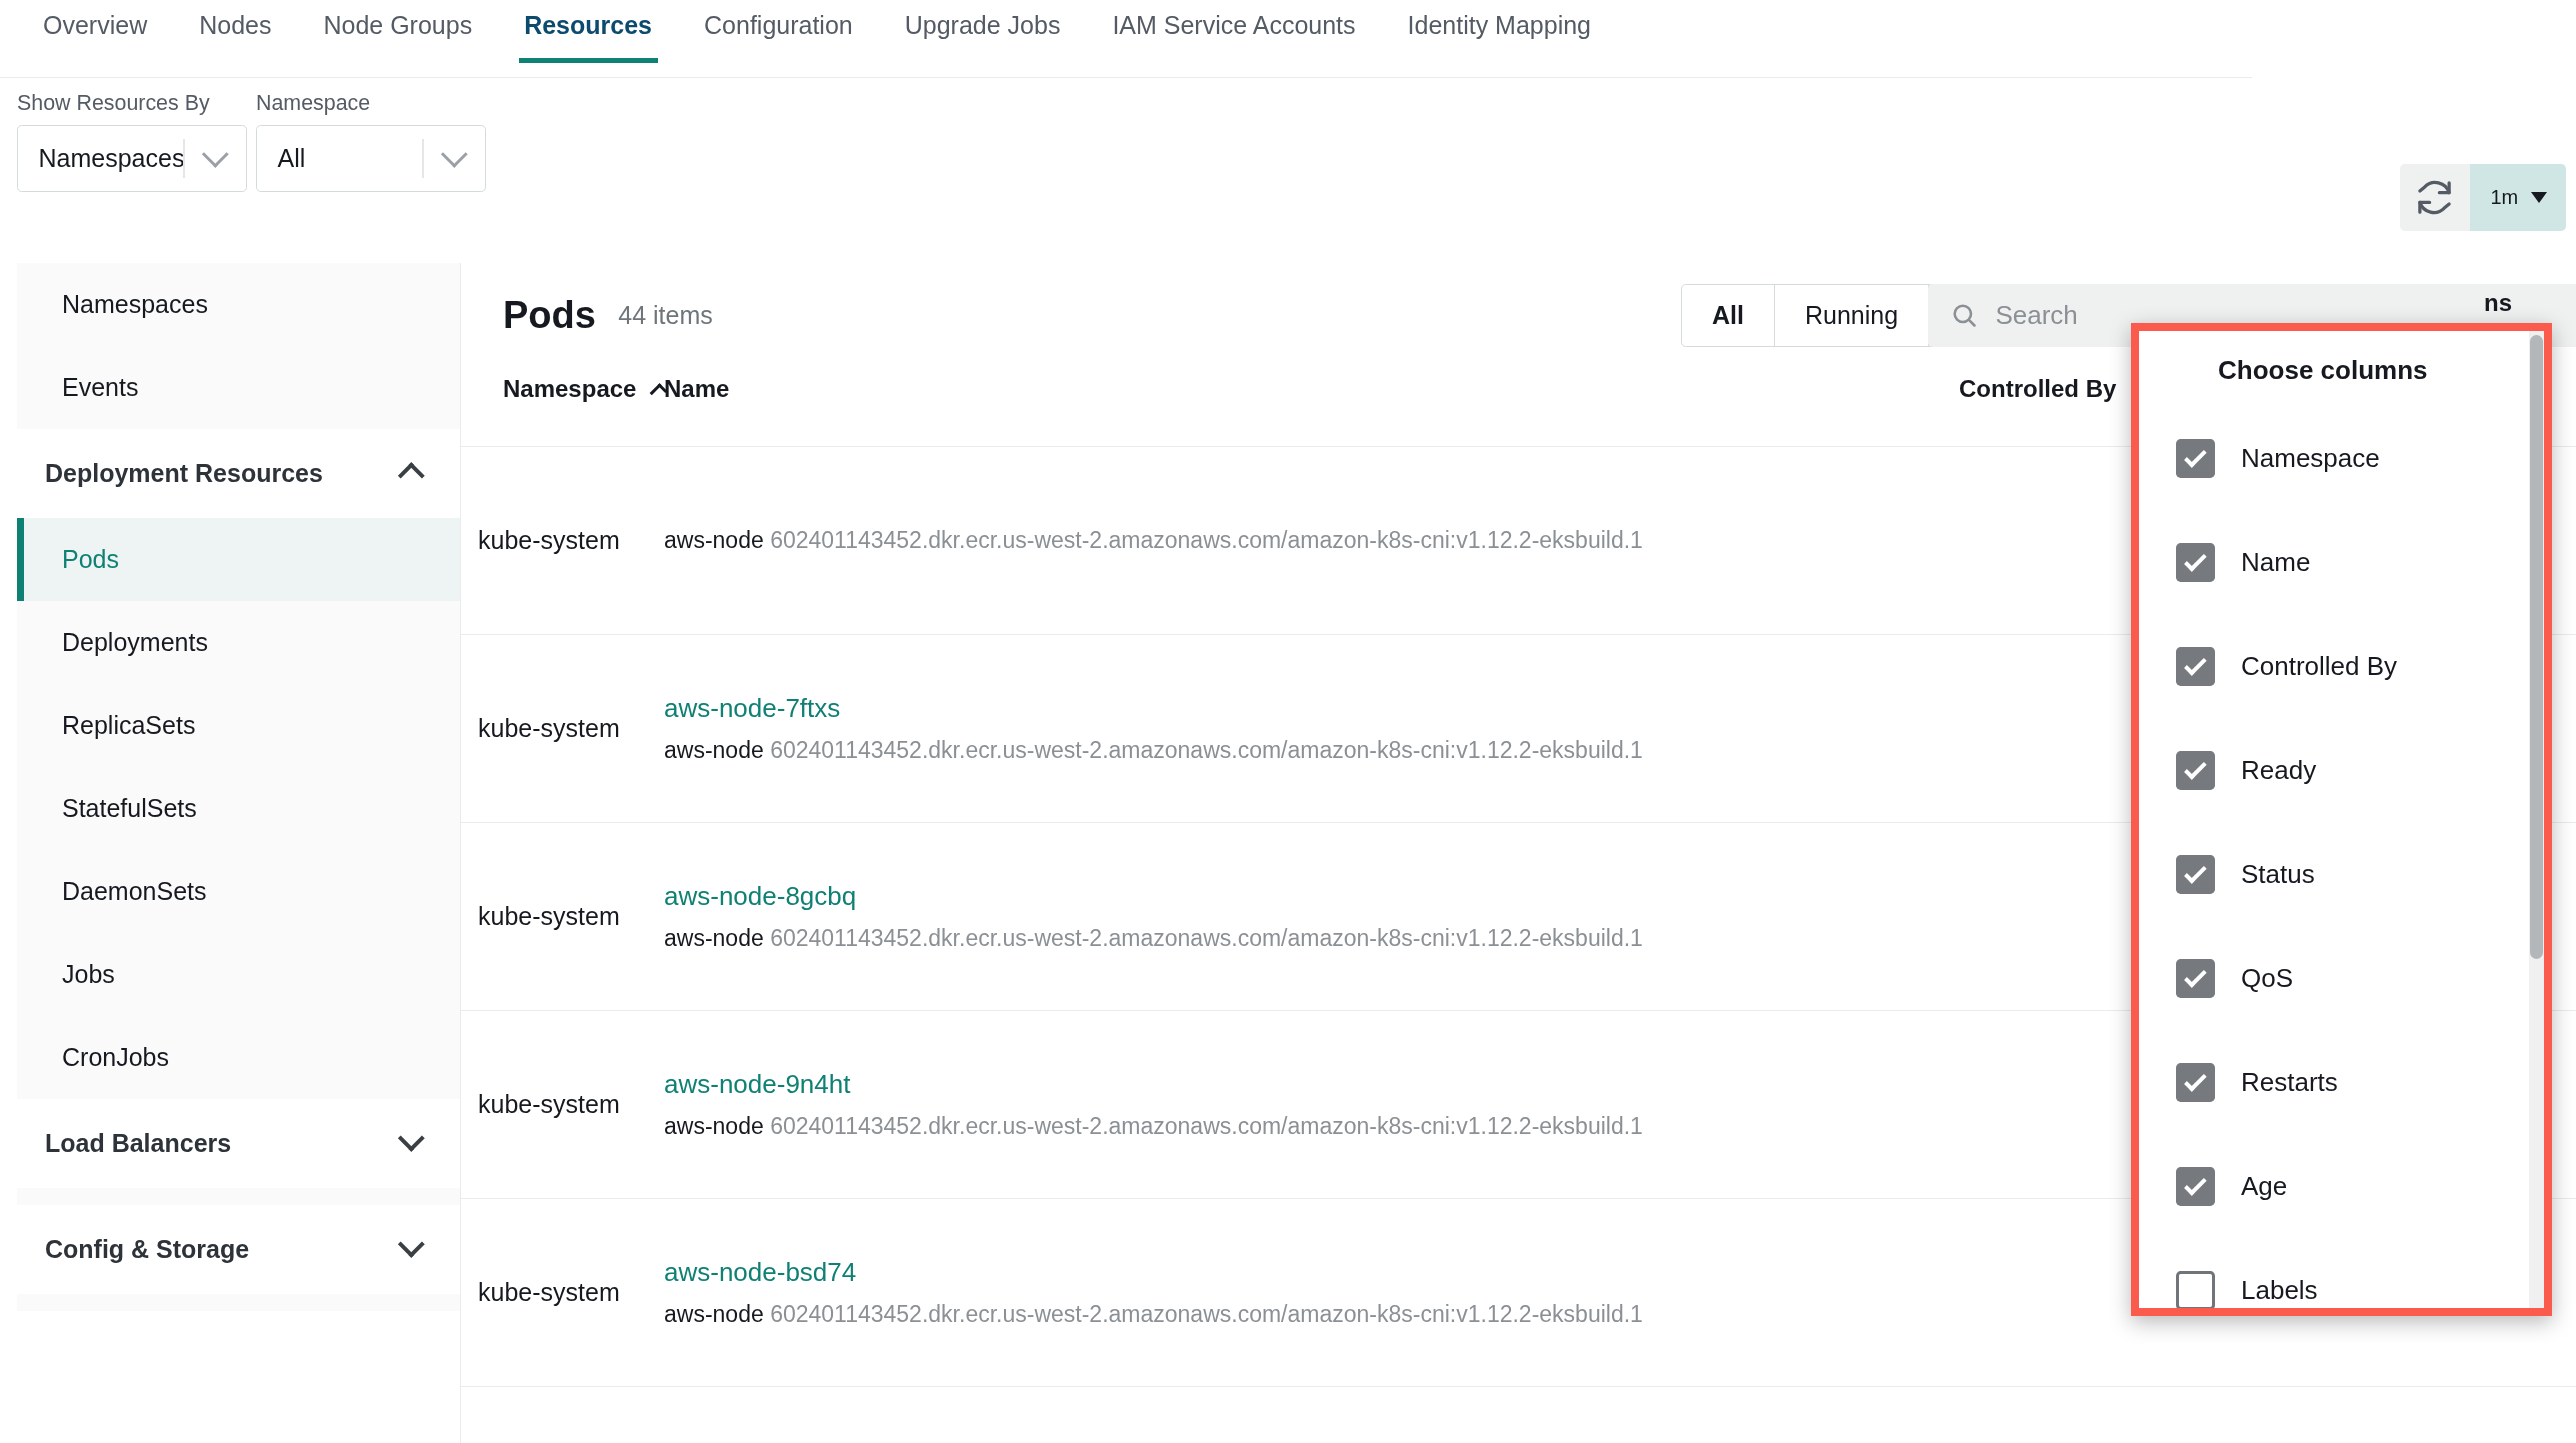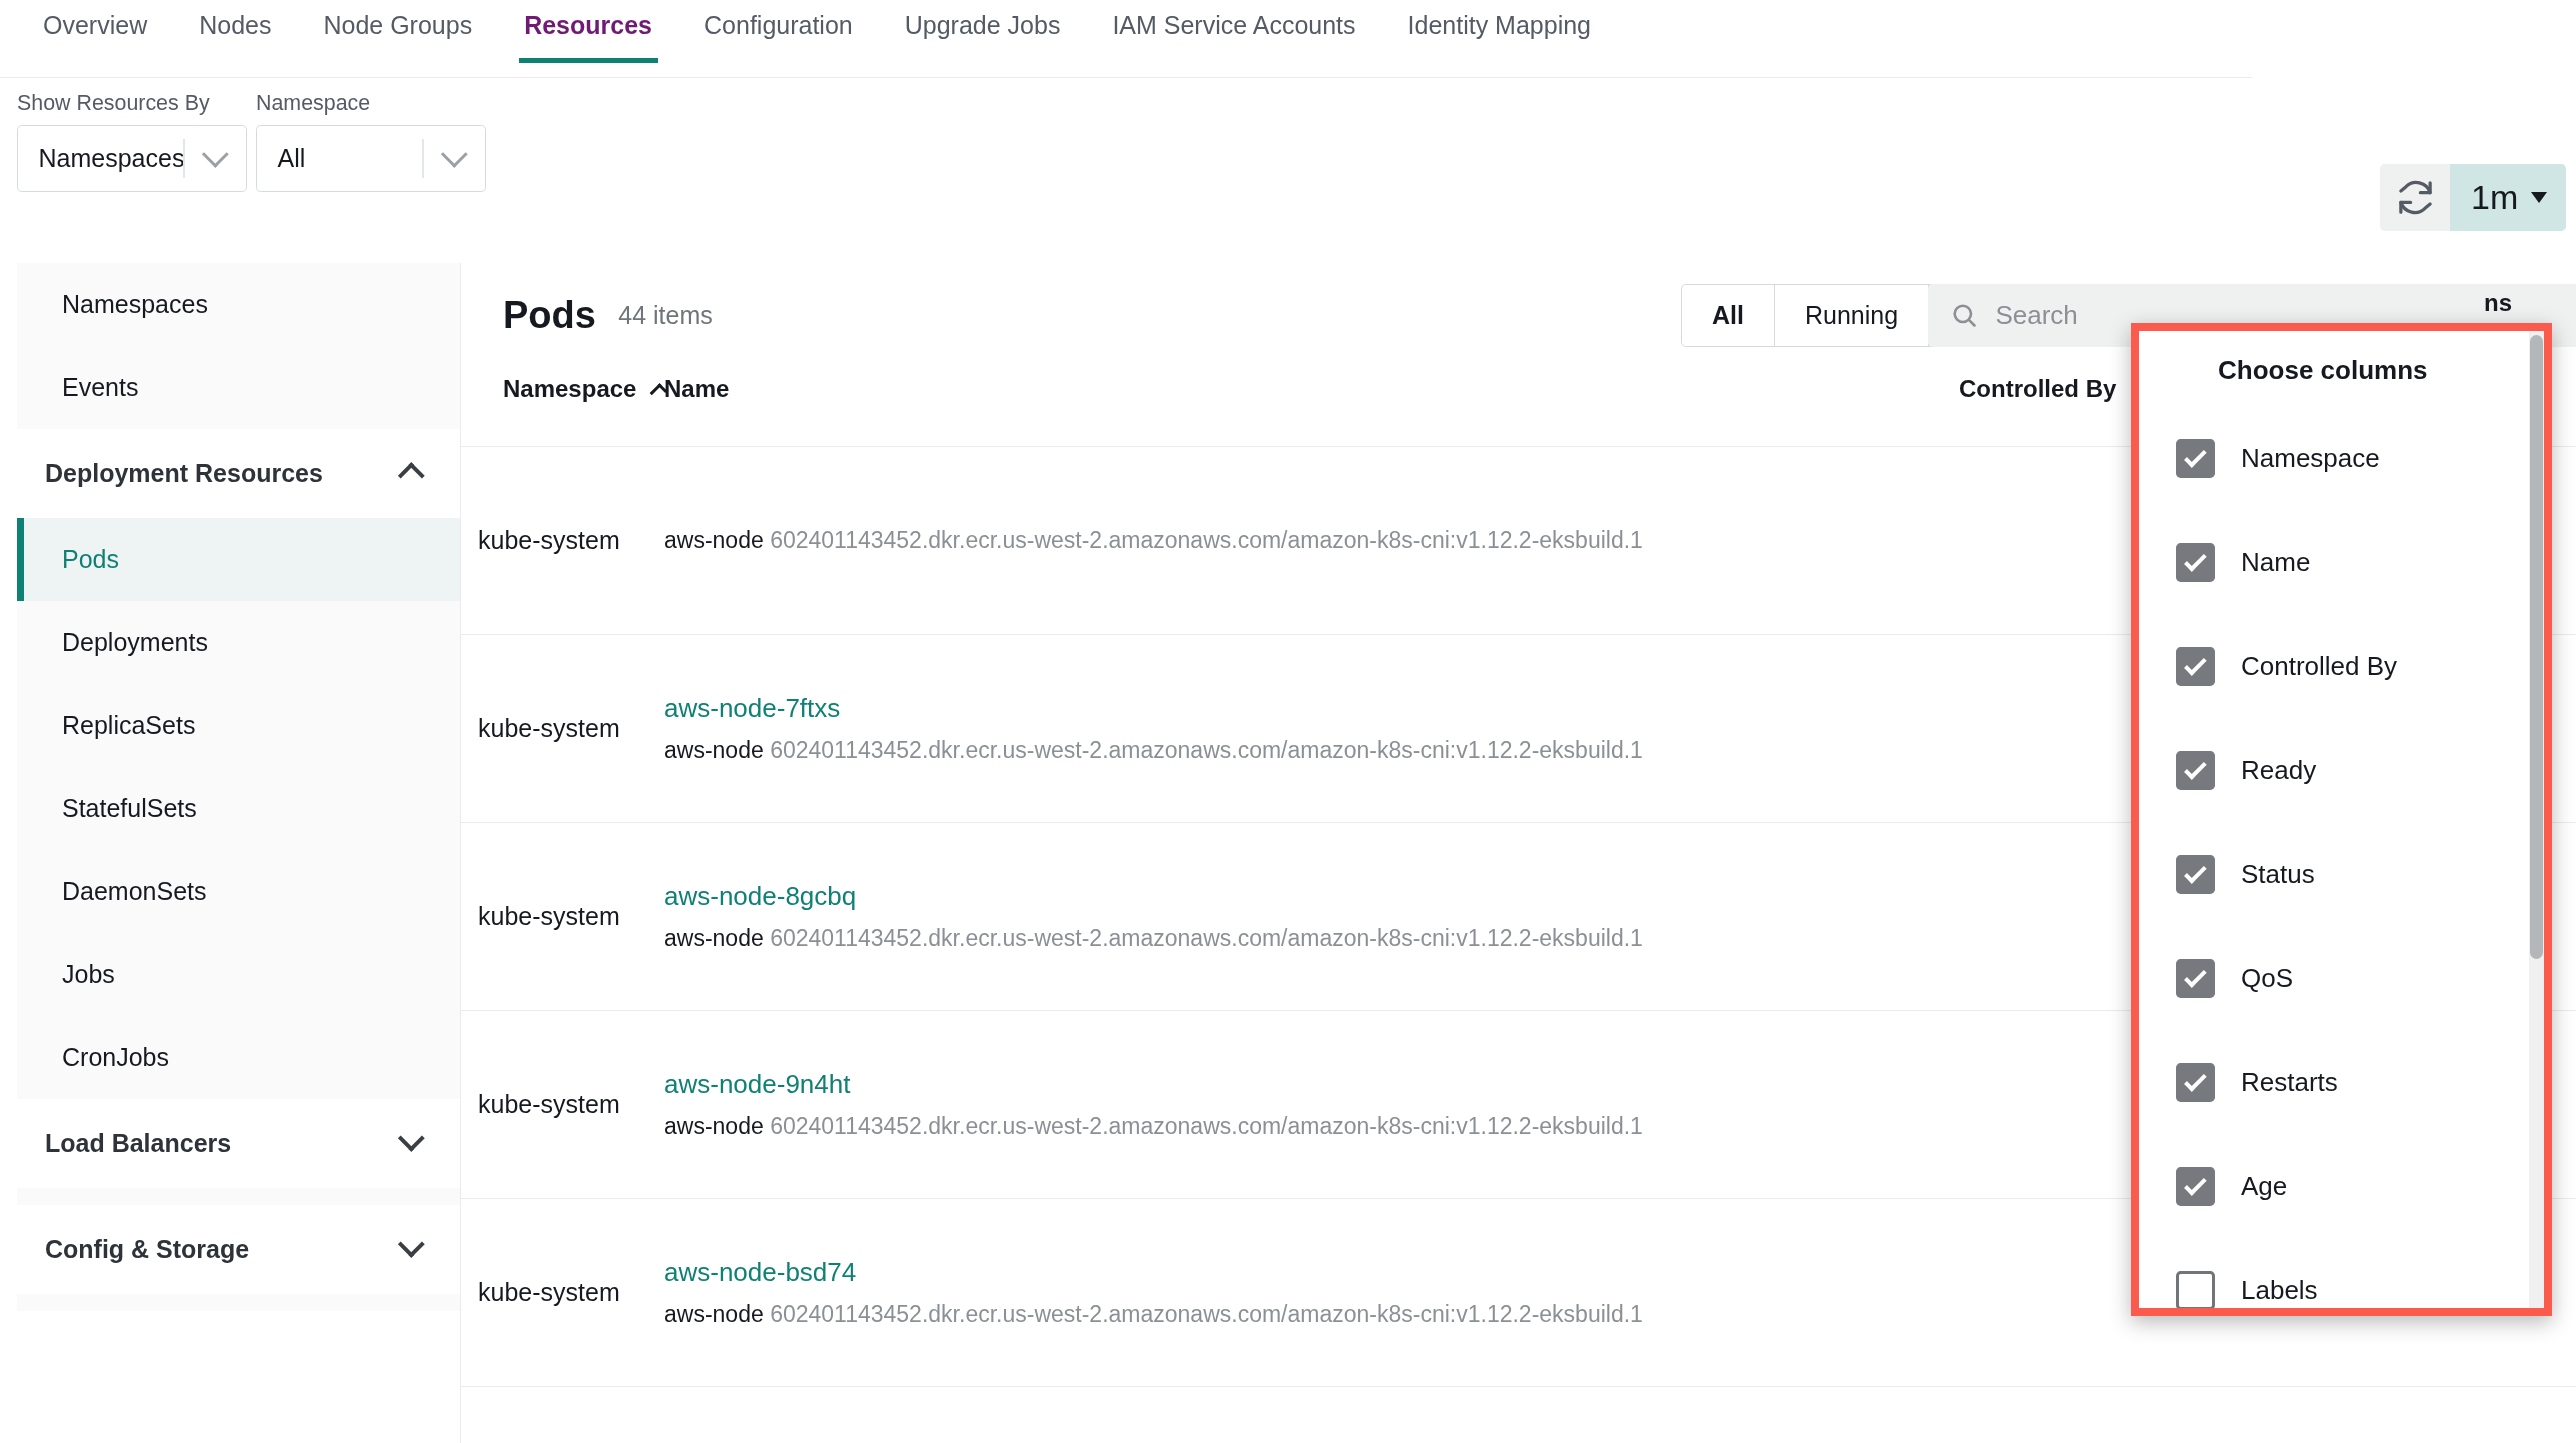--- a/index.html
+++ b/index.html
@@ -20,21 +20,21 @@
     padding-left: 17px;
   }
   .nav-tab {
     font-size: 25px;
     color: #545b64;
     padding: 11.2px 26px 20.5px 26px;
     white-space: nowrap;
     position: relative;
     cursor: pointer;
   }
-  .nav-tab.active { color: #701a75; font-weight: bold; }
+  .nav-tab.active { color: #0c4a6e; font-weight: bold; }
   .nav-tab.active::after {
     content: ""; position: absolute; left: 20.5px; right: 20.5px; bottom: -1.9px;
     height: 4.7px; background: #0f8174;
   }
 
   
   #filter-bar {
     position: absolute; top: 78px; left: 0; width: 2576px; height: 177px;
   }
   .field-group { position: absolute; }
@@ -72,21 +72,21 @@
     border-radius: 4.7px; overflow: hidden;
   }
   #refresh-button {
     width: 70px; height: 67px; background: #eff0f0;
     display: flex; align-items: center; justify-content: center; cursor: pointer;
   }
   #interval-button {
     height: 67px; background: #cfe6e4; display: flex; align-items: center;
     padding: 0 18.6px 0 20.5px; gap: 13px; cursor: pointer;
   }
-  #interval-button .lbl { font-size: 34px; color: #16191f; }
+  #interval-button .lbl { font-size: 20px; color: #16191f; }
   .tri-down {
     width: 0; height: 0; border-left: 8.4px solid transparent;
     border-right: 8.4px solid transparent; border-top: 11.2px solid #16191f;
   }
 
   
   #sidebar {
     position: absolute; left: 17px; top: 263px; width: 444px; height: 1181px;
     border-right: 1.9px solid #e9ebed;
     overflow: hidden;

